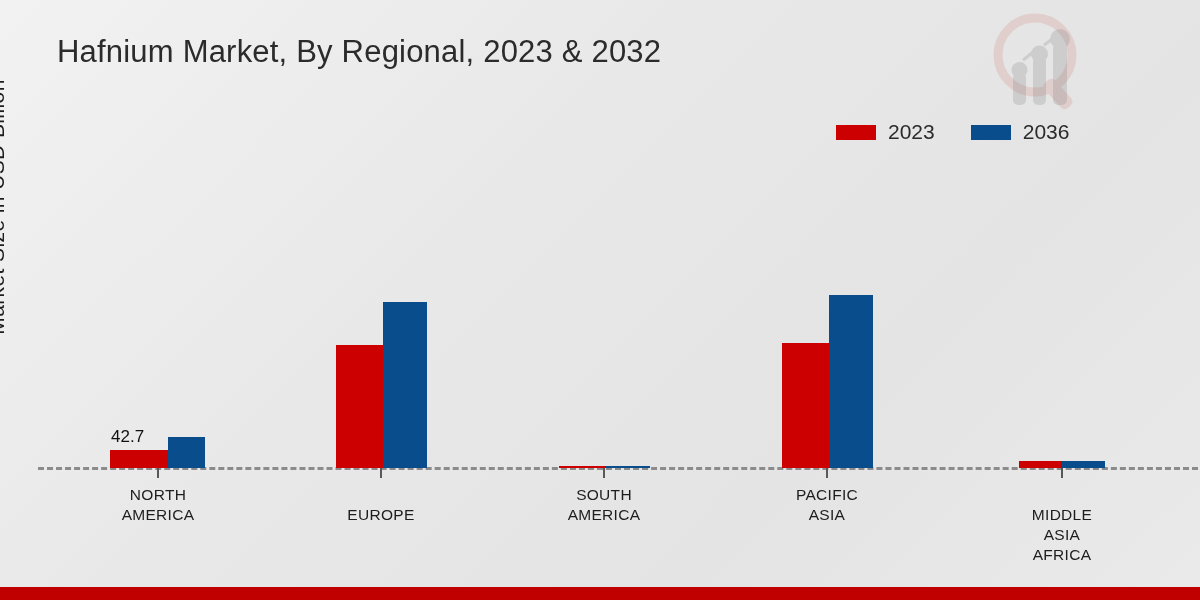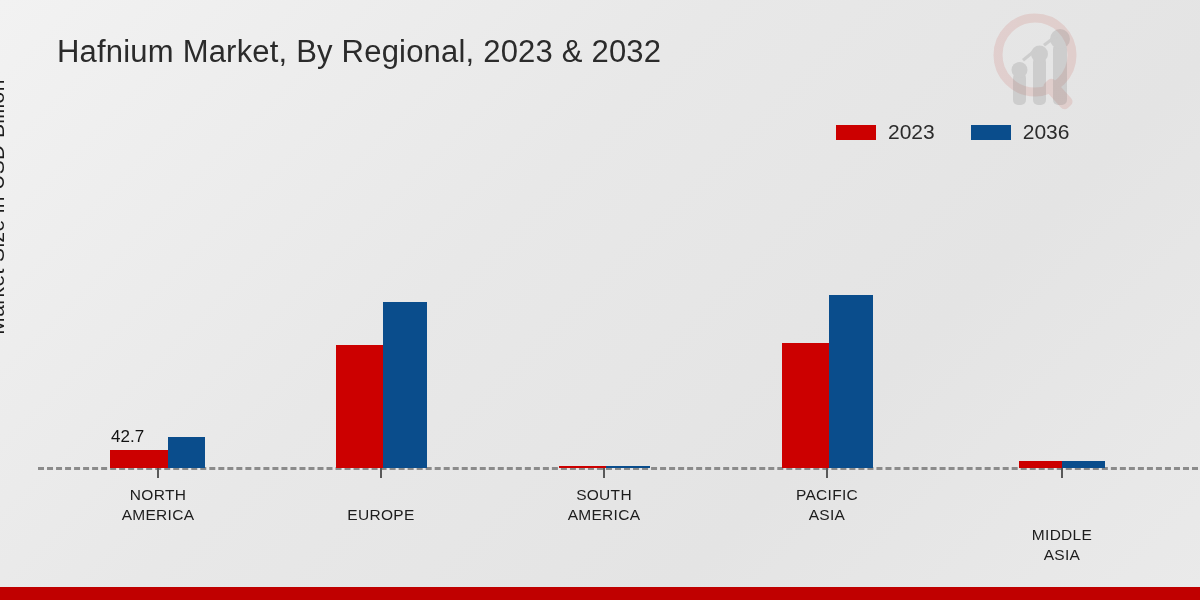--- a/index.html
+++ b/index.html
@@ -165,20 +165,21 @@
 
     <div class="group" style="left:967px;width:190px;height:600px;margin-top:32px;">
       <div class="bars" style="left:52px;">
         <span class="bar red" style="width:43px;height:7px;"></span>
         <span class="bar blue" style="width:43px;height:7px;"></span>
       </div>
       <div class="vtick"></div>
       <div class="cat" style="bottom:35px;">
         <div>MIDDLE</div>
         <div>ASIA</div>
+        <div>AFRICA</div>
       </div>
     </div>
 
   </div>
 
   <div id="strip"></div>
 
 </div>
 
 </body></html>

